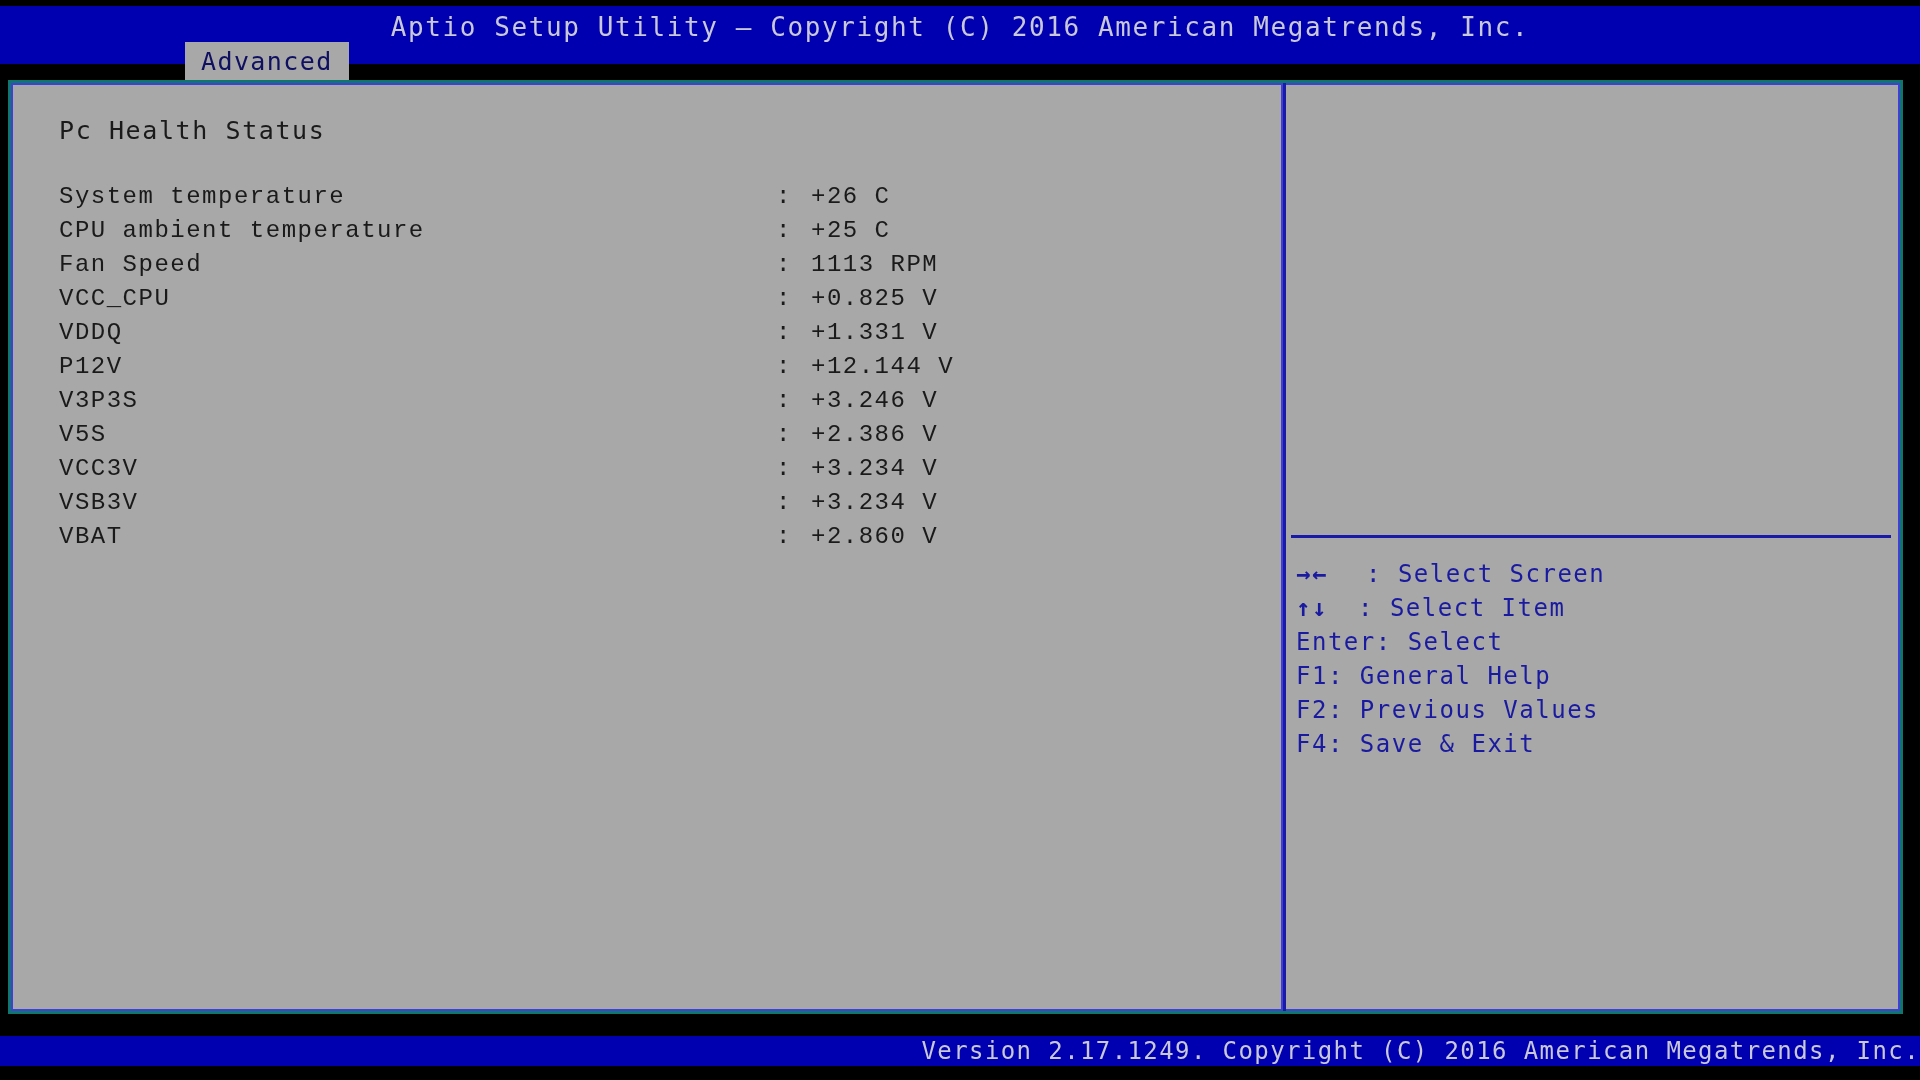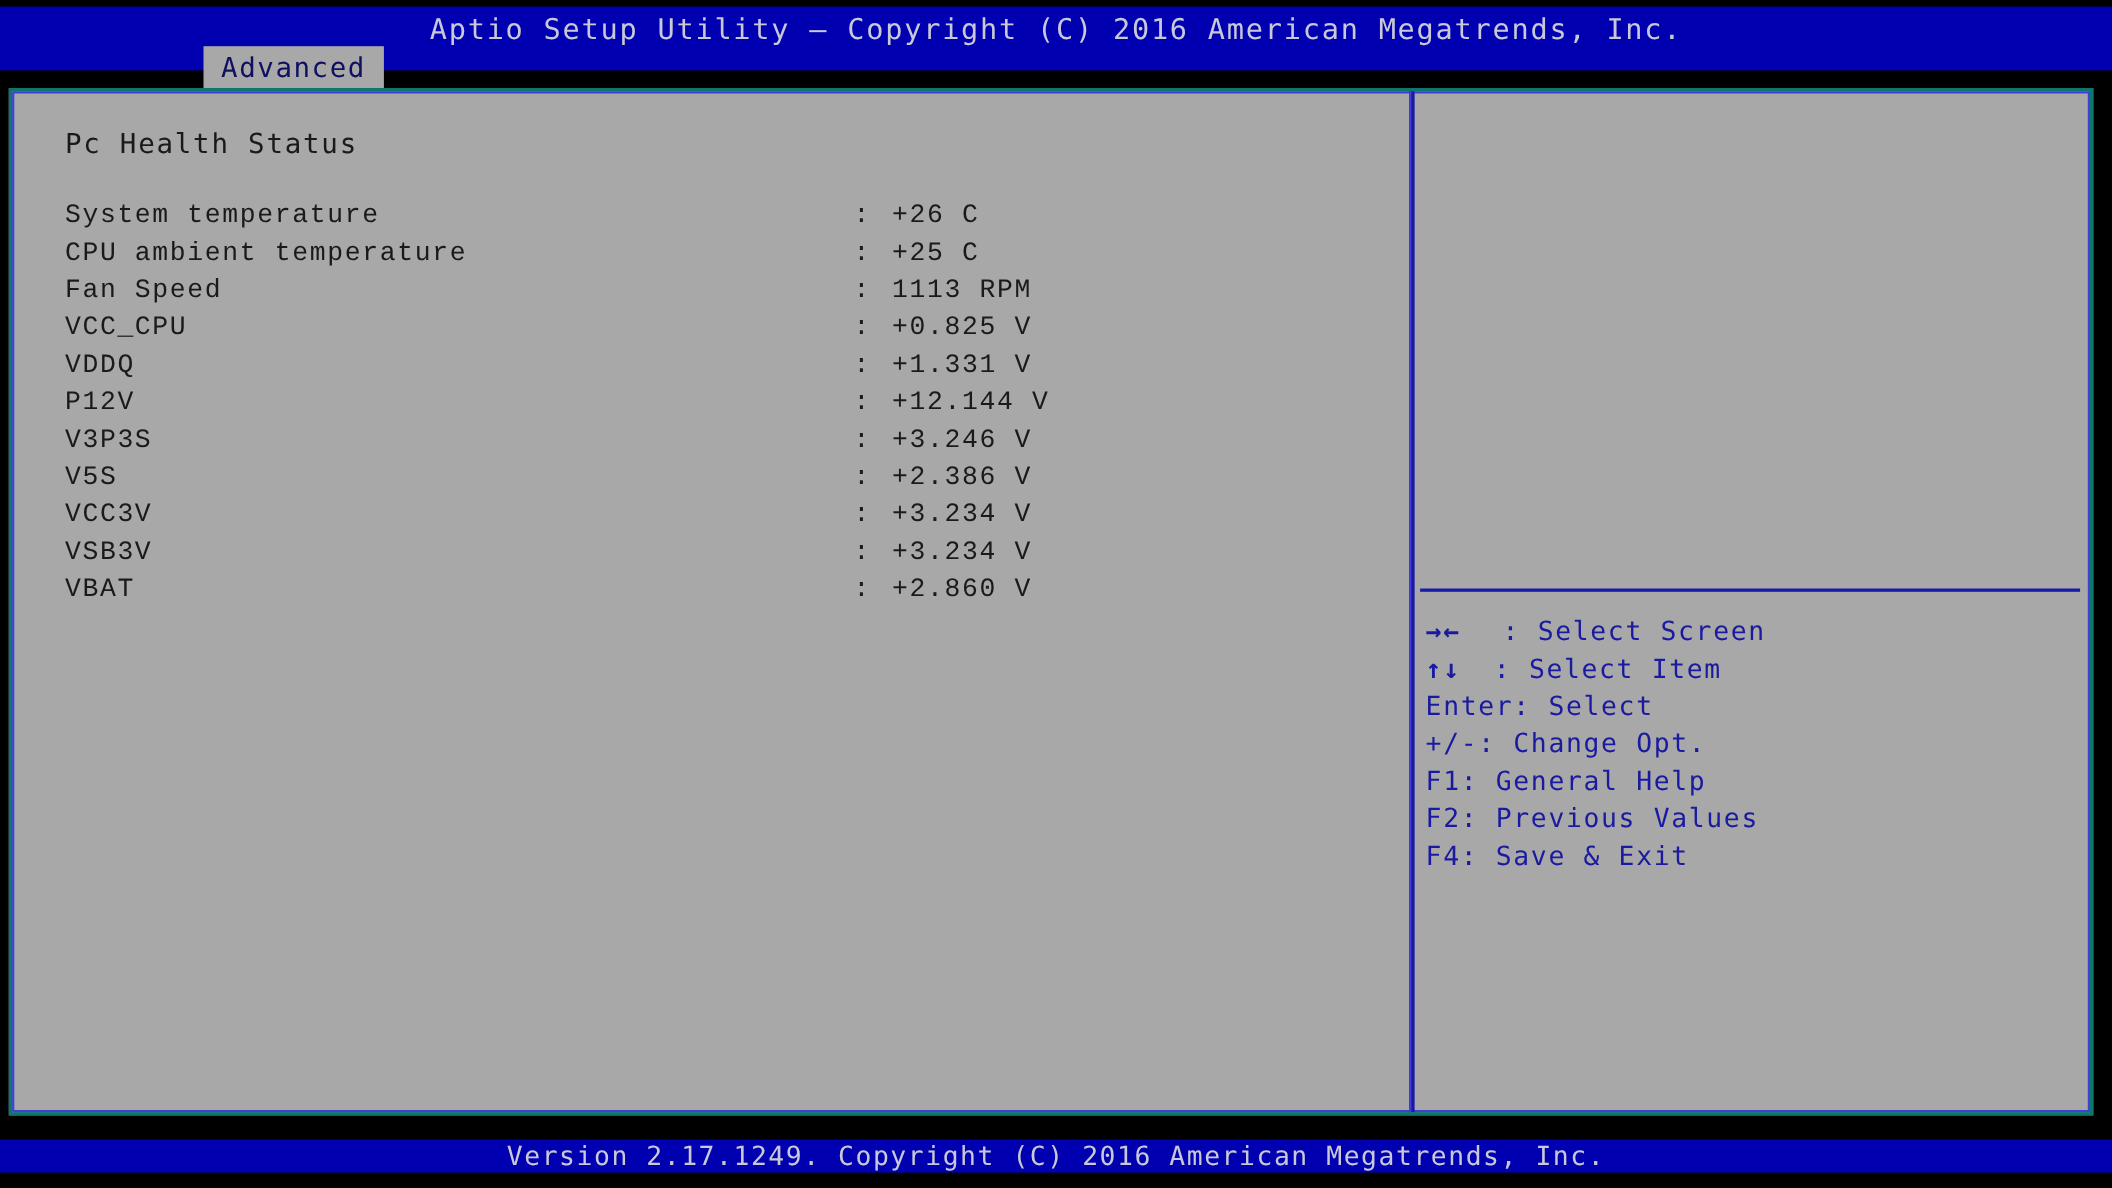--- a/index.html
+++ b/index.html
@@ -204,21 +204,21 @@
     top: 1036px;
     width: 1920px;
     height: 30px;
     background: #0000b0;
   }
   .footer-text {
     position: absolute;
     left: 0;
     top: 1px;
     width: 1920px;
-    text-align: center;
+    text-align: right;
     color: #c8c8d8;
     font-size: 24px;
     letter-spacing: 1.4px;
     white-space: pre;
   }
 </style>
 </head>
 <body>
 
 <div id="screen">
@@ -296,21 +296,20 @@
     </div>
 
     <div class="vdivider"></div>
 
     <div class="help-pane">
       <div class="help-rule"></div>
       <div class="help-list" id="help-host">
           <div class="help-item"><span class="hkey">→←</span><span class="hdesc" style="left: 80px;">: Select Screen</span></div>
           <div class="help-item"><span class="hkey">↑↓</span><span class="hdesc" style="left: 72px;">: Select Item</span></div>
           <div class="help-item"><span class="hdesc">Enter: Select</span></div>
-          <div class="help-item"><span class="hdesc">+/-: Change Opt.</span></div>
           <div class="help-item"><span class="hdesc">F1: General Help</span></div>
           <div class="help-item"><span class="hdesc">F2: Previous Values</span></div>
           <div class="help-item"><span class="hdesc">F4: Save &amp; Exit</span></div>
         </div>
     </div>
   </div>
 
   <div class="footer">
     <div class="footer-text">Version 2.17.1249. Copyright (C) 2016 American Megatrends, Inc.</div>
   </div>

